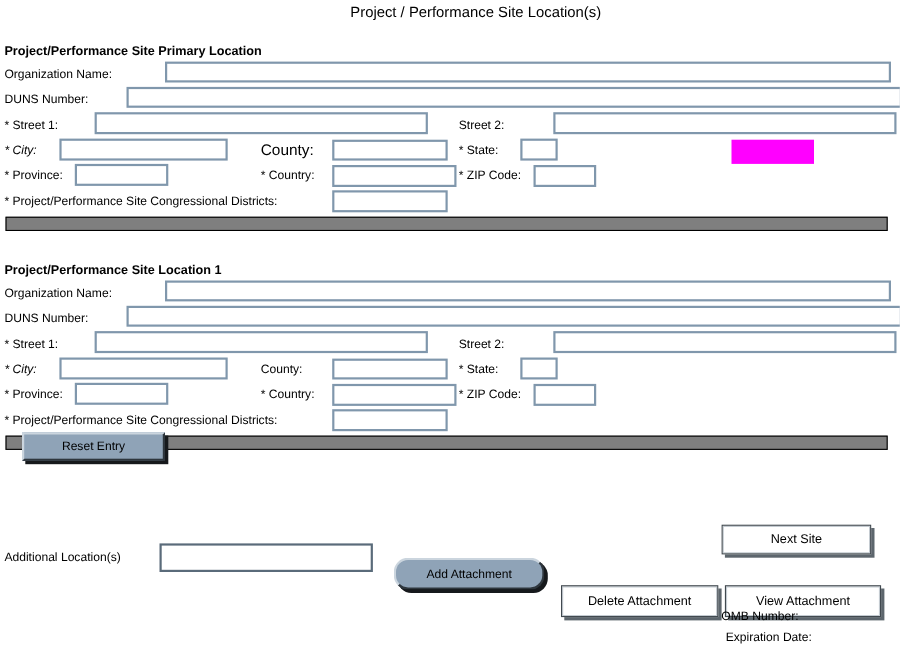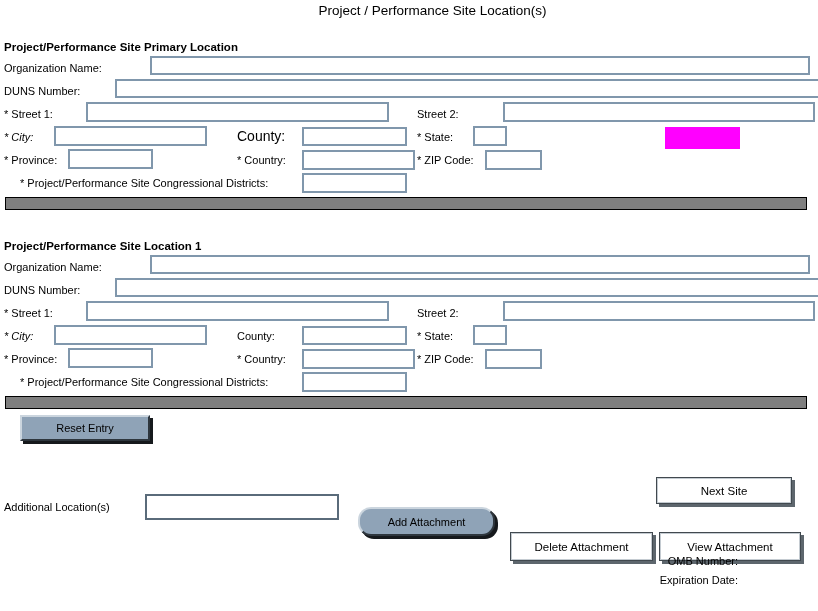--- a/index.html
+++ b/index.html
@@ -38,21 +38,21 @@
   .l-duns  { left:4px;  top:44px; }   .f-duns  { left:115px; top:38px; width:705px; height:19px; }
   .l-st1   { left:4px;  top:67px; }   .f-st1   { left:86px;  top:61px; width:303px; height:20px; }
   .l-st2   { left:417px;top:67px; }   .f-st2   { left:503px; top:61px; width:312px; height:20px; }
   .l-city  { left:4px;  top:90px;font-style:italic; }   .f-city  { left:54px;  top:85px; width:153px; height:20px; }
   .l-county{ left:237px;top:90px; }   .f-county{ left:302px; top:86px; width:105px; height:19px; }
   .l-county.lbl-lg{ top:87px; }
   .l-state { left:417px;top:90px; }   .f-state { left:473px; top:85px; width:34px;  height:20px; }
   .l-prov  { left:4px;  top:113px; }  .f-prov  { left:68px;  top:108px; width:85px; height:20px; }
   .l-ctry  { left:237px;top:113px; }  .f-ctry  { left:302px; top:109px; width:113px; height:20px; }
   .l-zip   { left:417px;top:113px; }  .f-zip   { left:485px; top:109px; width:57px; height:20px; }
-  .l-cong  { left:20px;  top:136px; }  .f-cong  { left:302px; top:132px; width:105px; height:20px; }
+  .l-cong  { left:4px;  top:136px; }  .f-cong  { left:302px; top:132px; width:105px; height:20px; }
 </style>
 </head>
 <body>
 
 <div class="canvas">
 
   <div class="title">Project / Performance Site Location(s)</div>
 
   <div class="section" style="top:41px;">
     <div class="sec-header">Project/Performance Site Primary Location</div>
@@ -116,30 +116,30 @@
     <input class="field f-ctry" style="">
     <span class="lbl l-zip">* ZIP Code:</span>
     <input class="field f-zip" style="">
 
     <span class="lbl l-cong">* Project/Performance Site Congressional Districts:</span>
     <input class="field f-cong" style="">
 
     <div class="bar"></div>
   </div>
 
-  <button class="btn-blue" style="left:20px; top:415px; width:130px; height:26px;">Reset Entry</button>
+  <button class="btn-blue" style="left:20px; top:393px; width:130px; height:26px;">Reset Entry</button>
 
   <button class="btn-white" style="left:656px; top:437px; width:136px; height:27px;">Next Site</button>
 
   <span class="footer-note" style="left:4px; top:501px;">Additional Location(s)</span>
 
   <input class="field" style="left: 145px; top: 494px; width: 194px; height: 26px; border-color: rgb(90, 107, 122);">
 
   <button class="btn-blue" style="left:358px; top:507px; width:137px; height:29px;border-radius:13px;">Add Attachment</button>
 
   <button class="btn-white" style="left:659px; top:492px; width:142px; height:29px;">View Attachment</button>
 
   <button class="btn-white" style="left:510px; top:492px; width:143px; height:29px;">Delete Attachment</button>
 
-  <span class="footer-note" style="left:560px; top:555px; width:178px; text-align:right;">OMB Number:</span>
+  <span class="footer-note" style="left:548px; top:555px; width:178px; text-align:right;">OMB Number:</span>
   <span class="footer-note" style="left:560px; top:574px; width:178px; text-align:right;">Expiration Date:</span>
 
 </div>
 
 </body></html>

